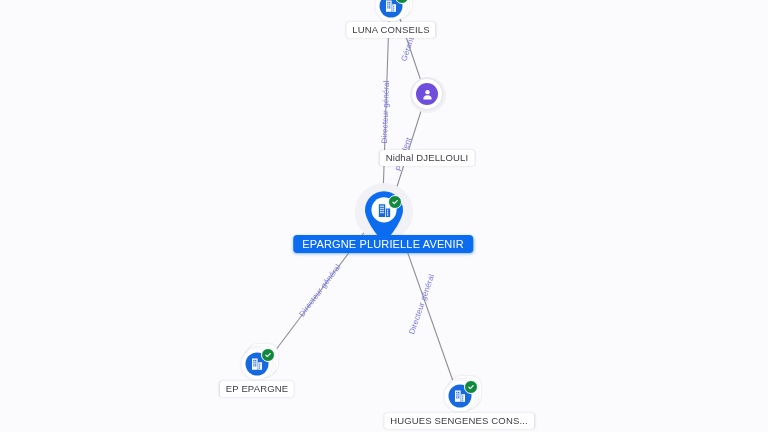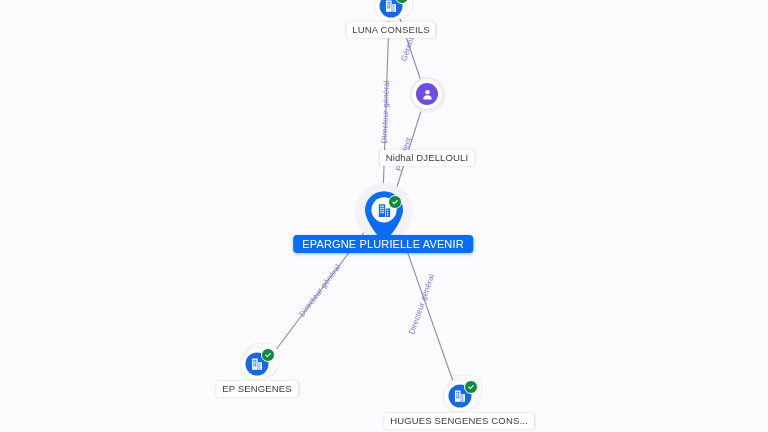--- a/index.html
+++ b/index.html
@@ -196,21 +196,21 @@
           <svg width="15" height="15" viewBox="0 0 24 24">
             <path fill="#ffffff" d="M4 3h9v18H4V3zm2 2v2h2V5H6zm3 0v2h2V5H9zM6 8v2h2V8H6zm3 0v2h2V8H9zm-3 3v2h2v-2H6zm3 0v2h2v-2H9zm-3 3v2h2v-2H6zm3 0v2h2v-2H9zM14 9h6v12h-6V9zm1.6 2v2h1.6v-2h-1.6zm0 3.2v2h1.6v-2h-1.6zm0 3.2v2h1.6v-2h-1.6z"></path>
           </svg>
         </div>
         <div class="check-badge" style="background: rgb(18, 136, 63); width: 12px; height: 12px; left: 11px; top: -9px;">
           <svg width="8" height="8" viewBox="0 0 24 24">
             <path fill="none" stroke="#ffffff" stroke-width="3.4" stroke-linecap="round" stroke-linejoin="round" d="M5.5 12.6l4.3 4.4 8.8-9.4"></path>
           </svg>
         </div>
       </div>
-      <div class="node-label" style="left: 257px; top: 381px;">EP SENGENES</div>
+      <div class="node-label" style="left: 257px; top: 381px;">EP EPARGNE</div>
       <div class="node" style="left: 460px; top: 396px;">
         <div class="card-stack" style="width: 30px; height: 30px; left: 6px; top: -5px;"></div>
         <div class="card-stack" style="width: 30px; height: 30px; left: 3px; top: -2px;"></div>
         <div class="disc" style="width: 31px; height: 31px; left: 0px; top: 0px;"></div>
         <div class="glyph-circle company-blue" style="background: rgb(23, 105, 224); width: 23px; height: 23px; left: 0px; top: 0px;">
           <svg width="15" height="15" viewBox="0 0 24 24">
             <path fill="#ffffff" d="M4 3h9v18H4V3zm2 2v2h2V5H6zm3 0v2h2V5H9zM6 8v2h2V8H6zm3 0v2h2V8H9zm-3 3v2h2v-2H6zm3 0v2h2v-2H9zm-3 3v2h2v-2H6zm3 0v2h2v-2H9zM14 9h6v12h-6V9zm1.6 2v2h1.6v-2h-1.6zm0 3.2v2h1.6v-2h-1.6zm0 3.2v2h1.6v-2h-1.6z"></path>
           </svg>
         </div>
         <div class="check-badge" style="background: rgb(18, 136, 63); width: 12px; height: 12px; left: 11px; top: -9px;">

